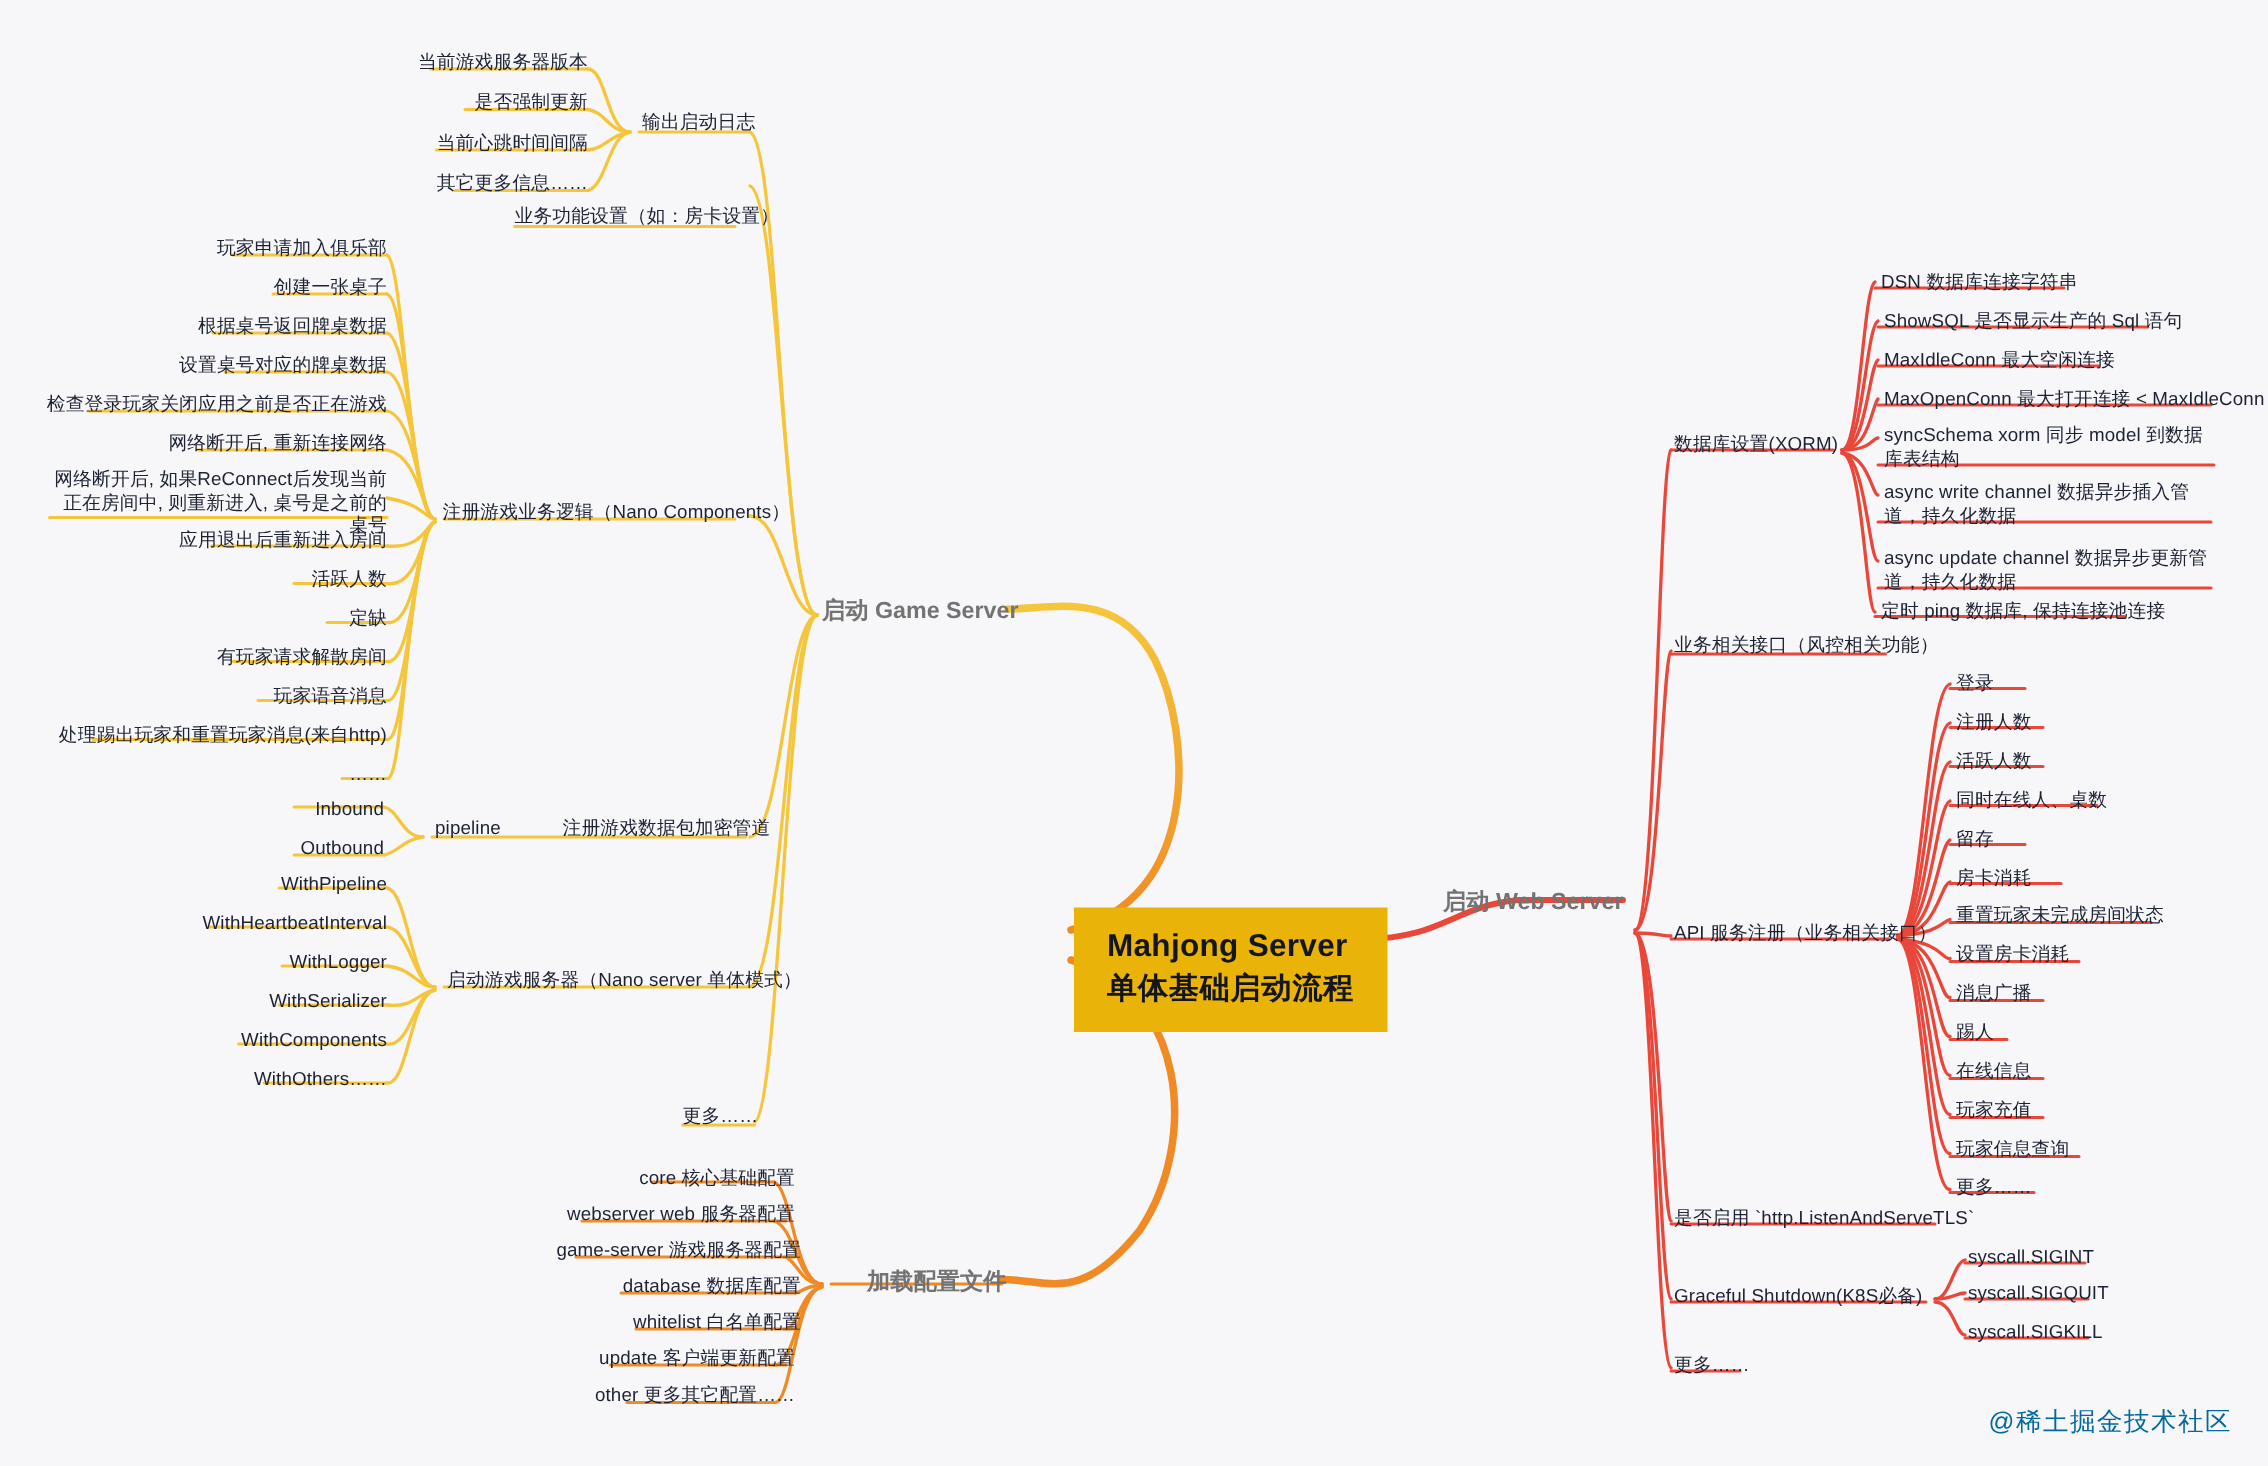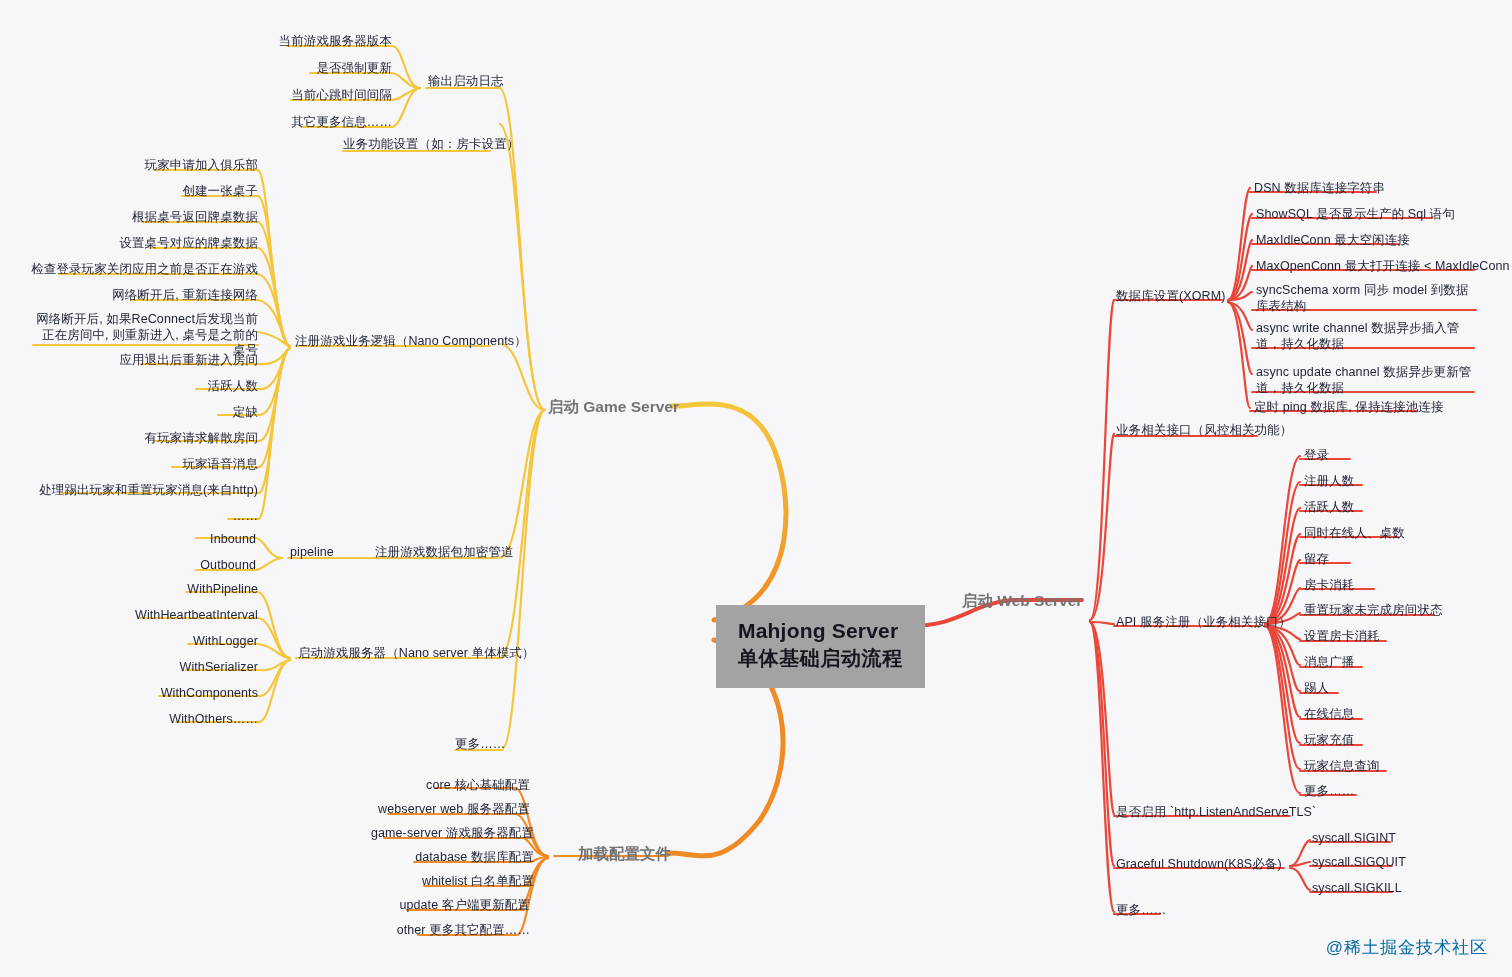--- a/index.html
+++ b/index.html
@@ -18,21 +18,21 @@
     font-size:12.5px;
     line-height:1.25;
     white-space:nowrap;
     letter-spacing:.1px;
   }
   .node.wrap{white-space:normal;}
   
   .ar{transform:translateX(-100%);}   
   .center-node{
     position:absolute;
-    background:#a3a3a3;
+    background:#eab308;
     padding:14px 22px 16px 22px;
     box-shadow:0 0 0 0 rgba(0,0,0,0);
     text-align:left;
   }
   .center-node .l1{
     font-size:21px;font-weight:bold;color:#14161f;letter-spacing:.2px;
   }
   .center-node .l2{
     font-size:20px;font-weight:bold;color:#14161f;letter-spacing:.6px;margin-top:2px;
   }

